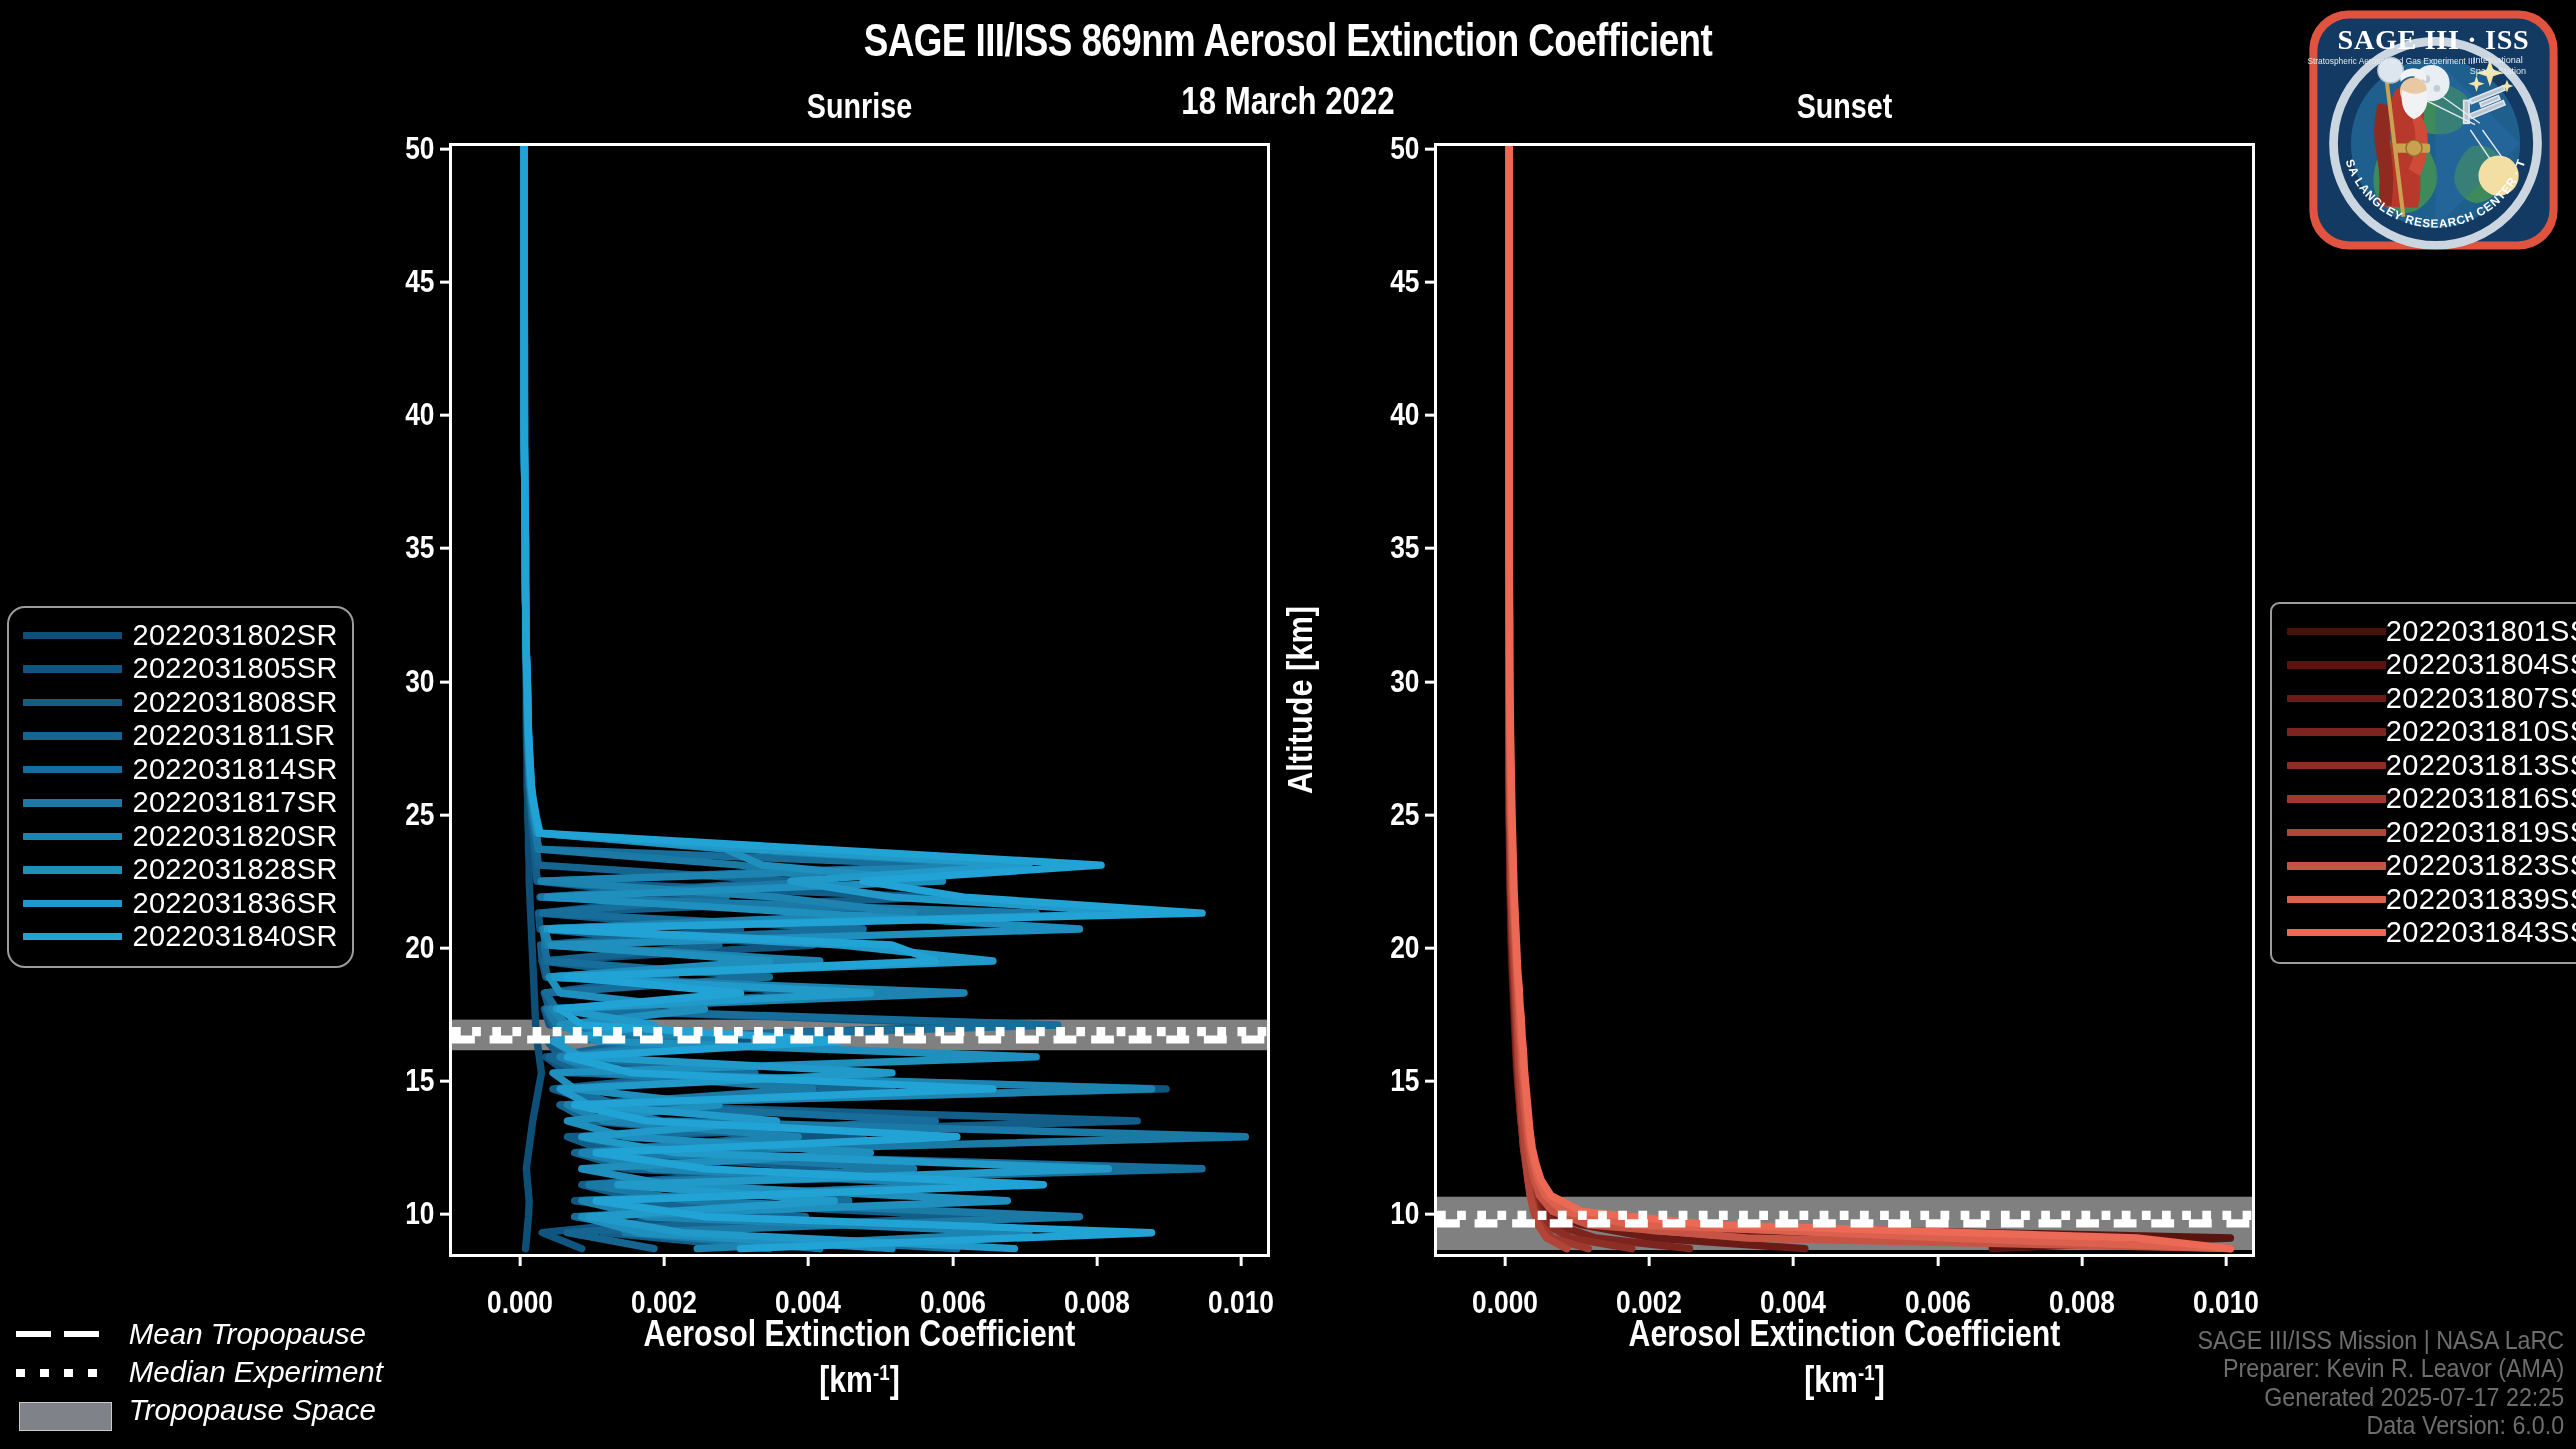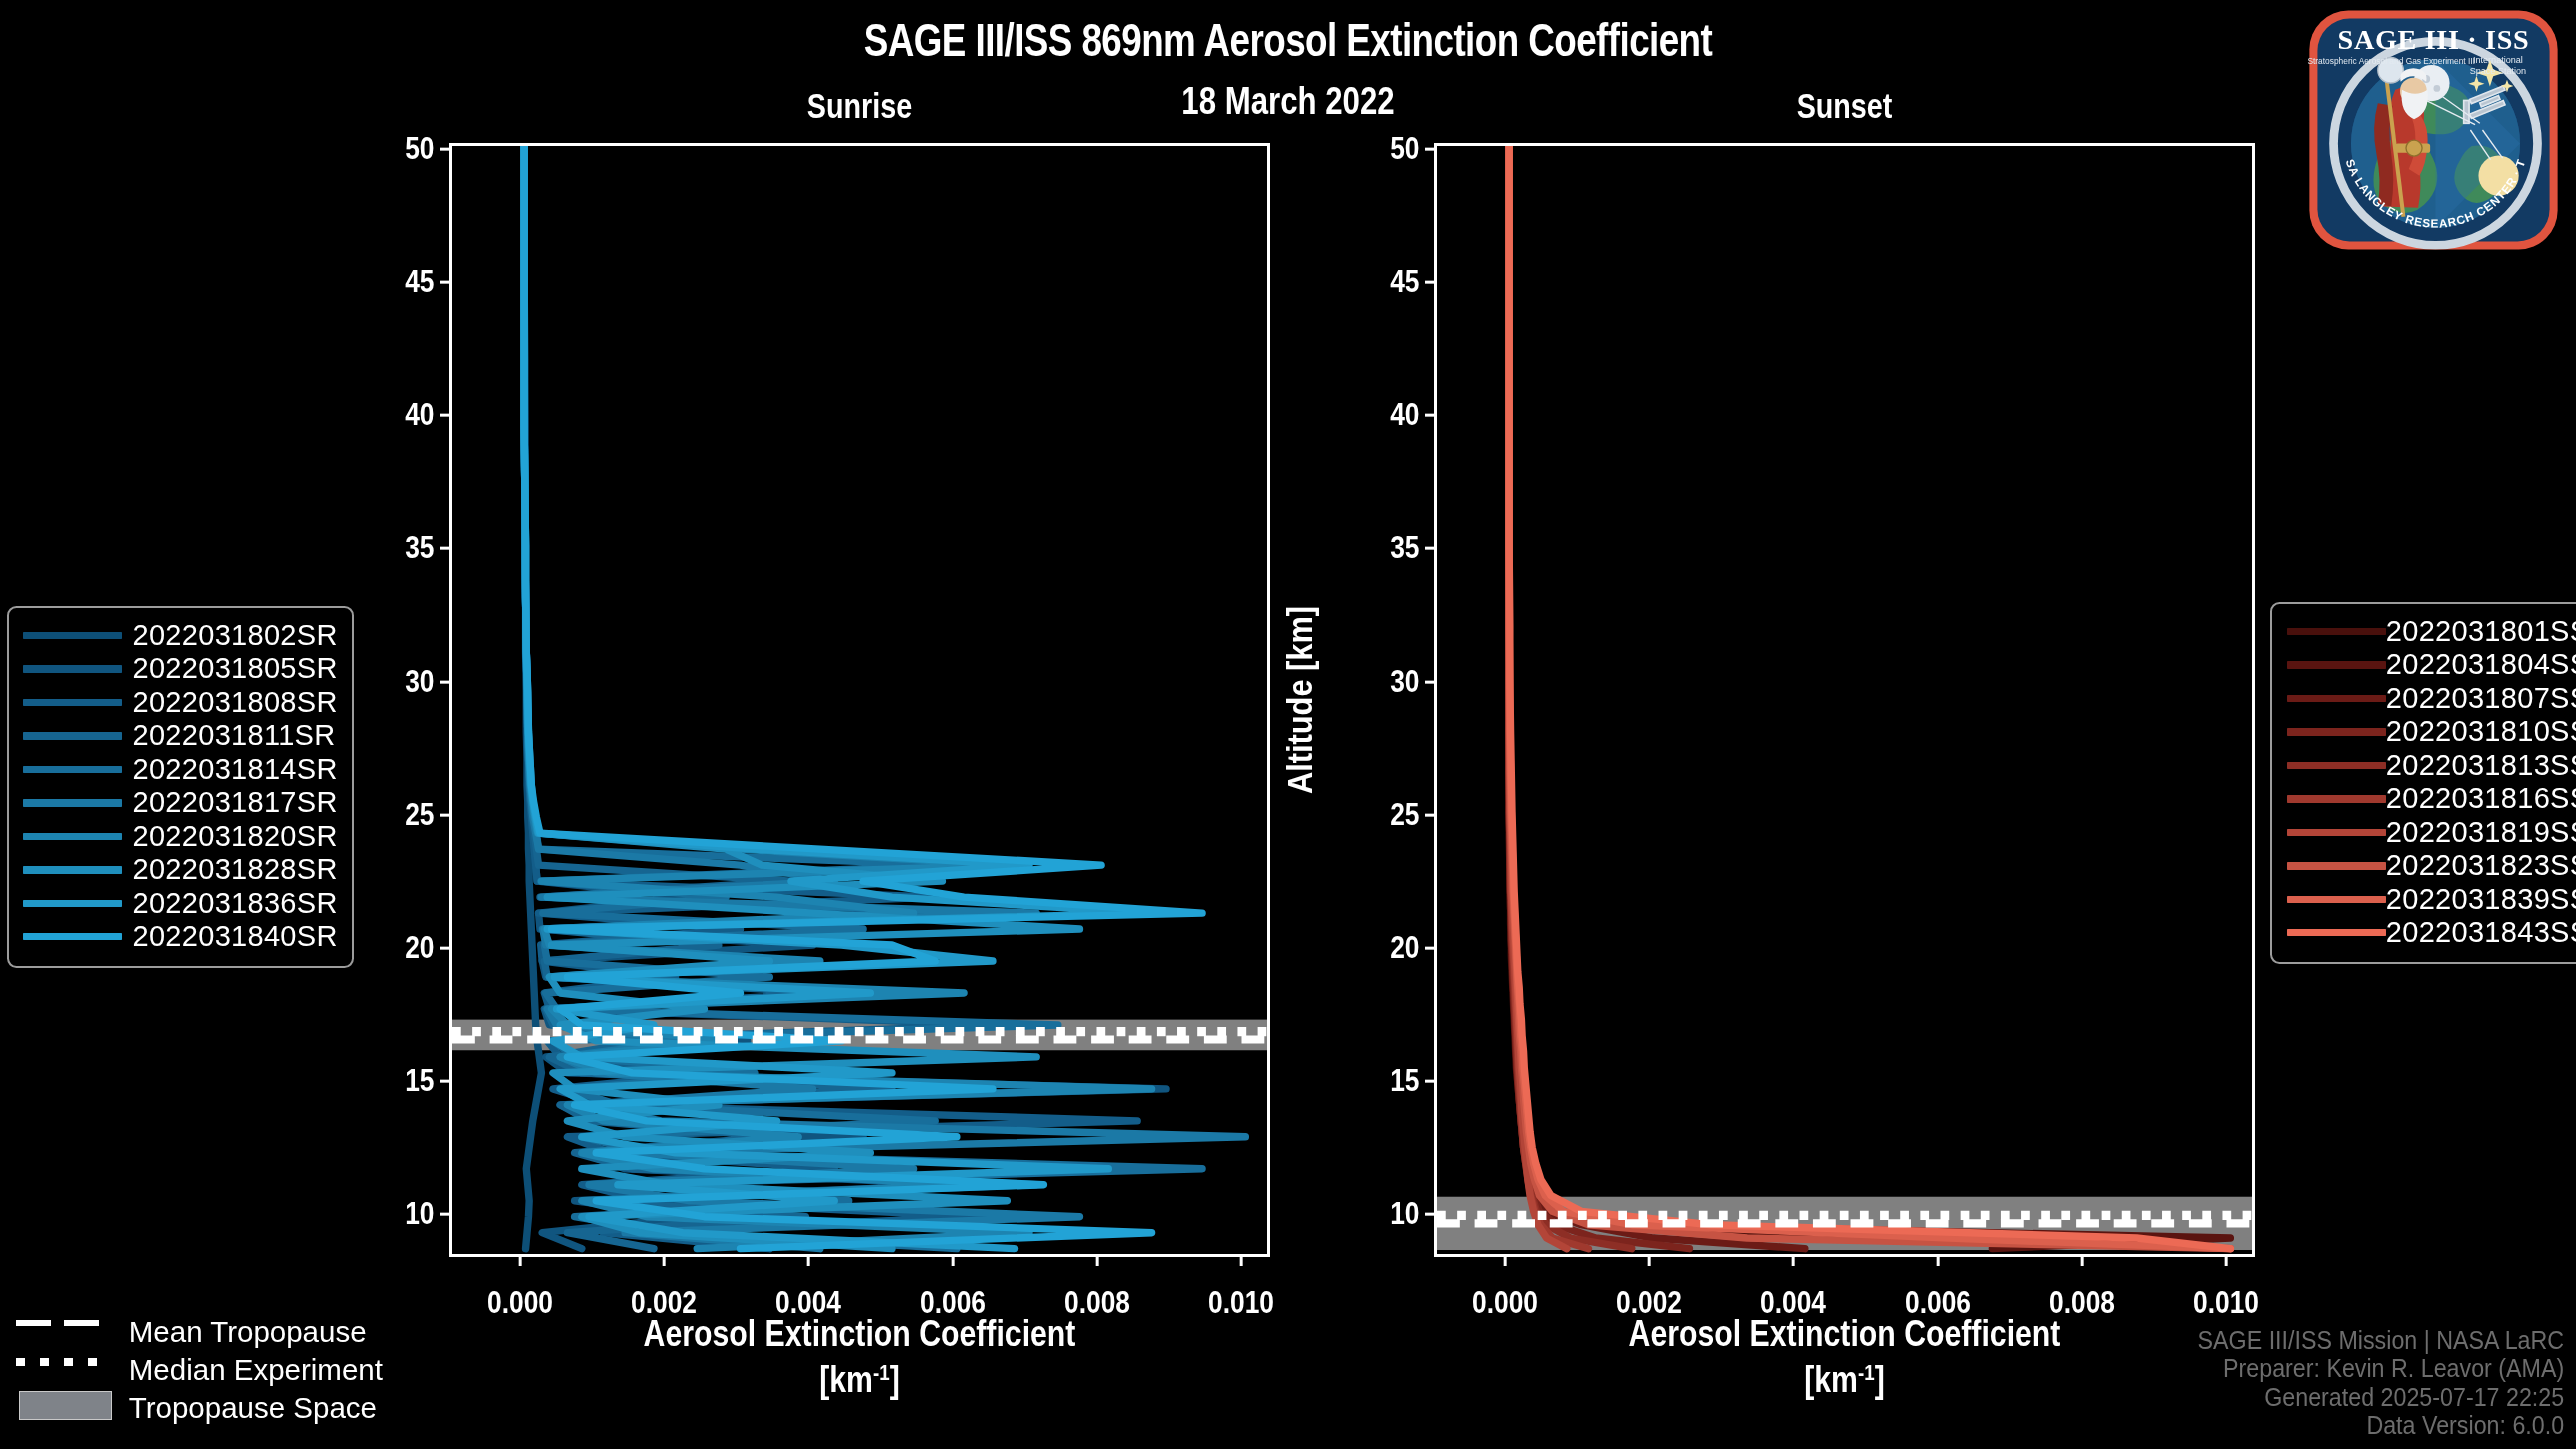--- a/index.html
+++ b/index.html
@@ -69,35 +69,35 @@
   #xlabel-sunset{left:1434px; top:1311px;}
   .xlabel .unit{display:block;}
   sup{font-size:0.62em; vertical-align:0.55em;}
 
   
   .series-legend{
     position:absolute; background:#000;
     border:2px solid #9c9c9c; border-radius:9.4px;
     padding:10.7px 14.8px 12px 14.8px;
   }
-  #legend-sunrise{left:6.7px; top:606px;}
+  #legend-sunrise{left:6.7px; top:606px;border-radius:18px;}
   #legend-sunset{left:2270px; top:602px;}
   .series-legend table{border-collapse:collapse;}
   .series-legend td{padding:0;}
   .swatch-cell{width:109px; vertical-align:middle;}
   .swatch{width:99px;height:7.4px;border-radius:0.7px;}
   .series-label{
     font-size:29px; white-space:nowrap; padding-left:9.4px;
     line-height:1.155; letter-spacing:0.3px;
   }
   #legend-sunset .series-label{text-align:right;}
 
   
   #trop-legend{position:absolute; left:13.4px; top:1315px;}
-  #trop-legend .row{display:flex; height:38px;}
+  #trop-legend .row{display:flex; align-items:center; height:38px;font-style:italic;}
   #trop-legend .key{width:102px; height:16px; position:relative; margin-right:13.4px;}
   #trop-legend .key .seg{position:absolute; top:5.4px; height:6px; background:#fff;}
   #trop-legend .key .dotseg{position:absolute; top:5.4px; width:8.7px; height:7.4px; background:#fff;}
   #trop-legend .key .box{position:absolute; top:0; left:5.4px; width:91px; height:27px;
       background:#7f8389; border:1.3px solid #c9c9c9;}
   #trop-legend .ttext{font-size:29.5px; white-space:nowrap;}
 
   
   #credits{
     position:absolute; right:12px; bottom:9.4px; text-align:right;

